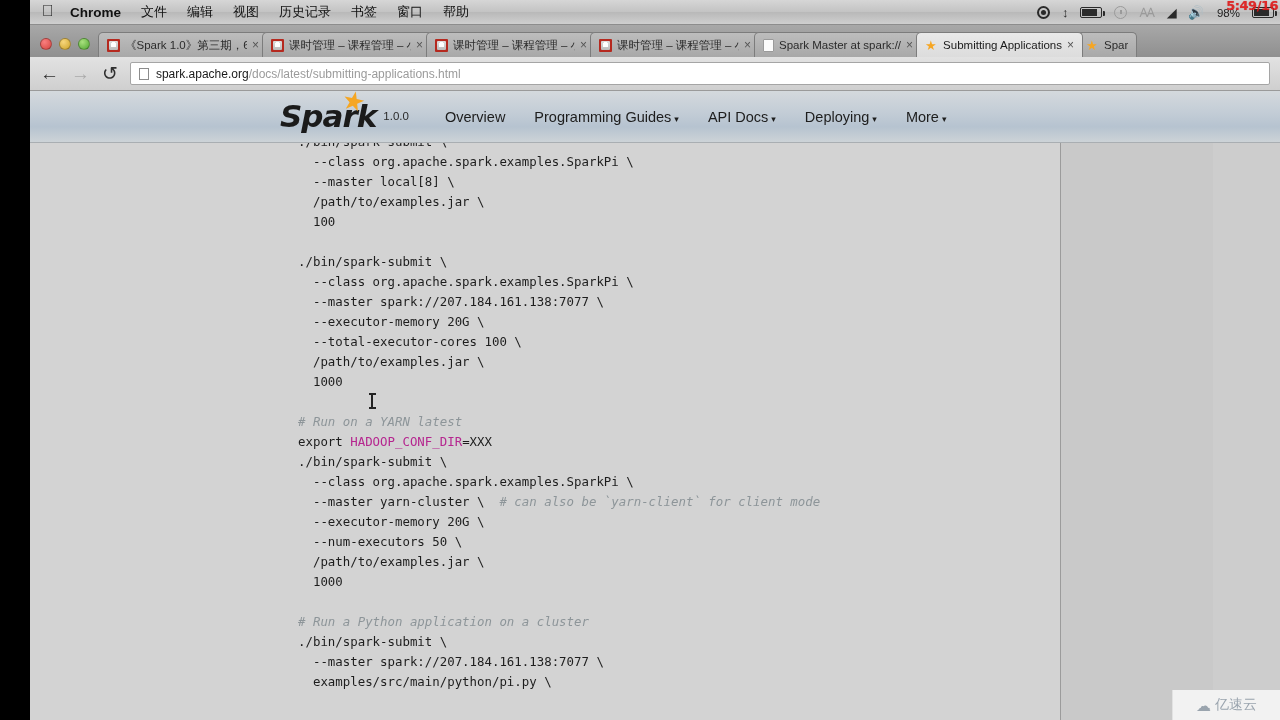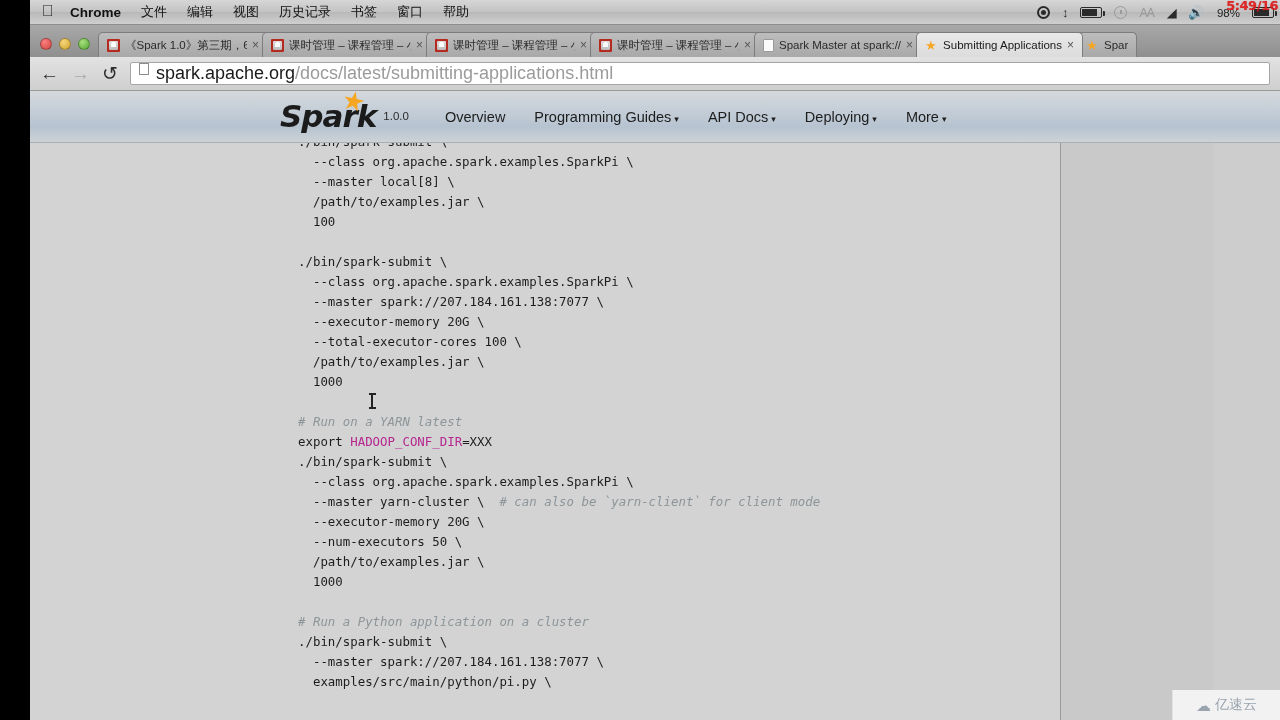--- a/index.html
+++ b/index.html
@@ -135,22 +135,22 @@
     height: 34px;
     background: linear-gradient(to bottom,#e2e2e2,#cfcfcf);
     border-bottom: 1px solid #9a9a9a;
     display: flex; align-items: center; padding: 0 10px; gap: 12px;
   }
   .navbtn { font-size: 19px; color: #2f2f2f; line-height: 1; user-select:none; }
   .navbtn.dim { color: #a9a9a9; }
   .omnibox {
     flex: 1; height: 23px; background: #fff;
     border: 1px solid #a5a5a5; border-radius: 2px;
-    display: flex; gap: 7px; padding: 0 8px;
-    font-size: 18px; color: #9b9b9b;
+    display: flex; align-items: center; gap: 7px; padding: 0 8px;
+    font-size: 12px; color: #9b9b9b;
   }
   .page-icon {
     width: 10px; height: 12px; border: 1px solid #8c8c8c; background:#fff;
     position: relative; flex: 0 0 auto;
   }
   .url-domain { color: #1a1a1a; }
 
   
   .viewport {
     position: relative;

